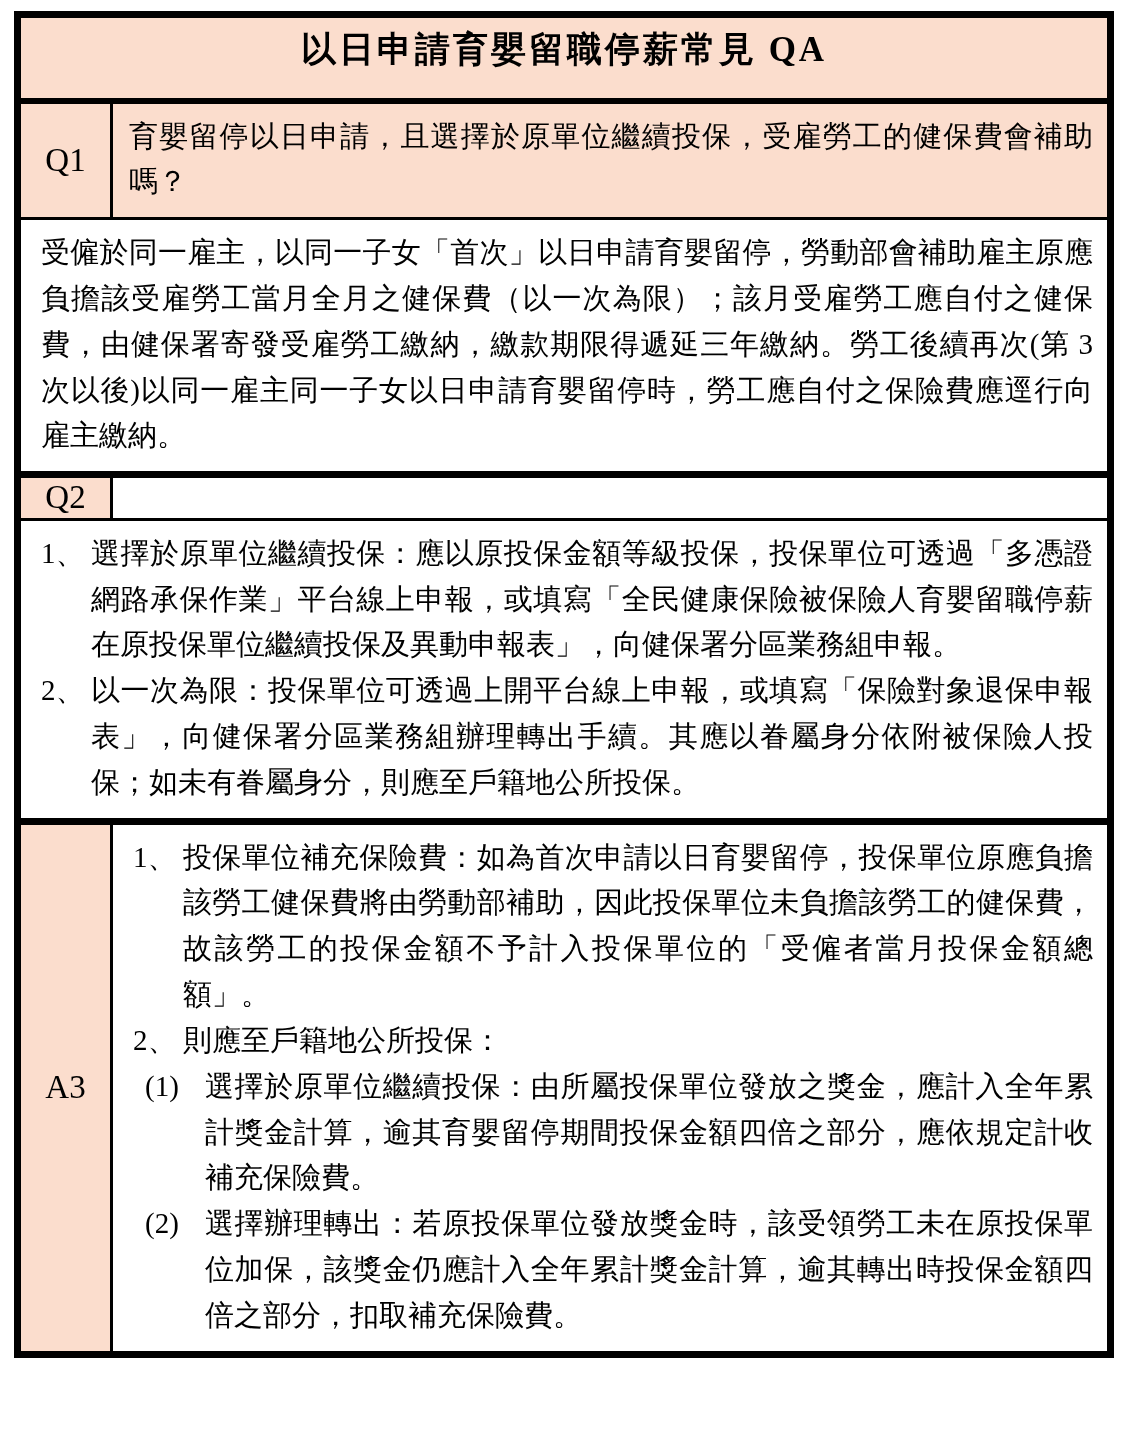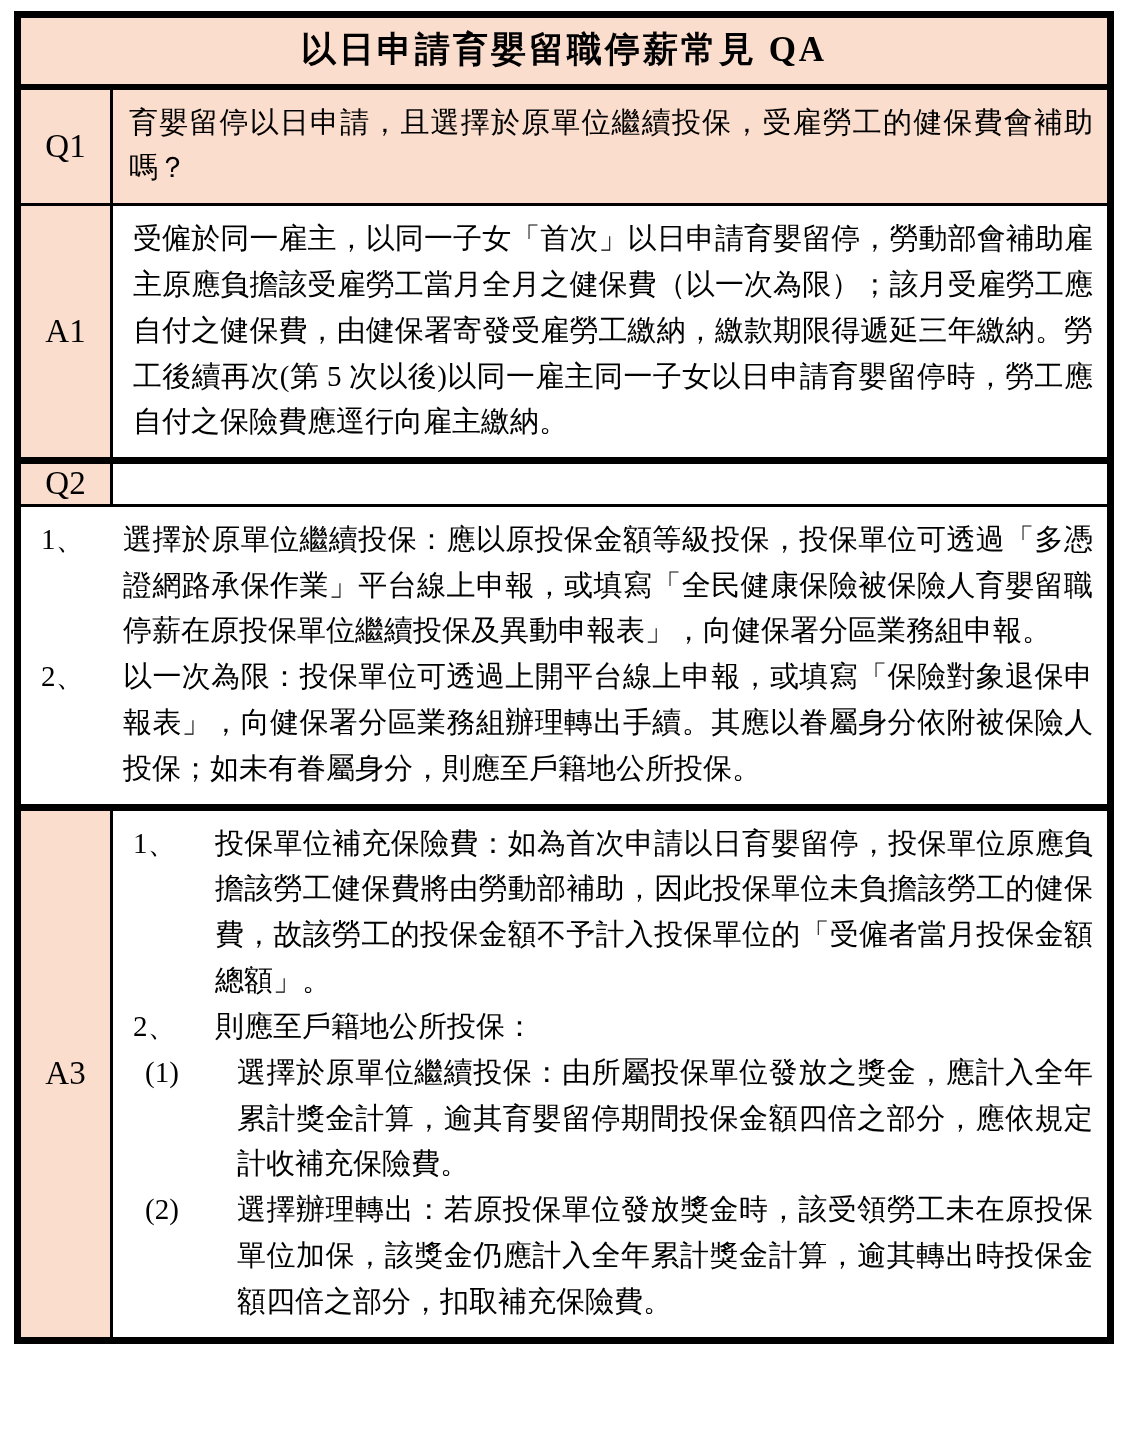--- a/index.html
+++ b/index.html
@@ -25,21 +25,21 @@
     border:7px solid var(--line);
     background:var(--bg);
   }
   .row{ display:flex; }
   
   .title-row{
     background:var(--pink);
     border-bottom:6px solid var(--line);
     justify-content:center;
     align-items:center;
-    padding:9px 10px 11px 10px;
+    padding:9px 10px 25px 10px;
   }
   .doc-title{
     font-size:35px;
     font-weight:bold;
     letter-spacing:3px;
     text-align:center;
     line-height:1.3;
   }
   
   .label-cell{
@@ -65,43 +65,42 @@
     text-align:justify;
   }
   .q-text{ font-weight:500;padding-left:16px; }
   .block{ }
   .numbered{ display:flex; }
   .numbered .marker{
     flex:0 0 auto;
     min-width:50px;
     white-space:pre;
   }
-  .numbered .btext{ flex:1;margin-left:32px; }
+  .numbered .btext{ flex:1; }
   .numbered.sub{ margin-left:12px; }
   .numbered.sub .marker{ min-width:60px; padding-right:8px; }
 </style>
 </head>
 <body>
 
 <div class="page">
   <div class="qa-table">
 
     <div class="row title-row">
       <div class="doc-title">以日申請育嬰留職停薪常見 QA</div>
     </div>
 
     <div class="row q-row">
       <div class="label-cell">Q1</div>
       <div class="cell q-text">育嬰留停以日申請，且選擇於原單位繼續投保，受雇勞工的健保費會補助嗎？</div>
     </div>
 
     <div class="row a-row">
-      <div class="label-cell">A1</div>
       <div class="cell">
-        <div class="block">受僱於同一雇主，以同一子女「首次」以日申請育嬰留停，勞動部會補助雇主原應負擔該受雇勞工當月全月之健保費（以一次為限）；該月受雇勞工應自付之健保費，由健保署寄發受雇勞工繳納，繳款期限得遞延三年繳納。勞工後續再次(第 5 次以後)以同一雇主同一子女以日申請育嬰留停時，勞工應自付之保險費應逕行向雇主繳納。</div>
+        <div class="block">受僱於同一雇主，以同一子女「首次」以日申請育嬰留停，勞動部會補助雇主原應負擔該受雇勞工當月全月之健保費（以一次為限）；該月受雇勞工應自付之健保費，由健保署寄發受雇勞工繳納，繳款期限得遞延三年繳納。勞工後續再次(第 3 次以後)以同一雇主同一子女以日申請育嬰留停時，勞工應自付之保險費應逕行向雇主繳納。</div>
       </div>
     </div>
 
     <div class="row q-row">
       <div class="label-cell">Q2</div>
     </div>
 
     <div class="row a-row">
       <div class="cell">
         <div class="block numbered">

